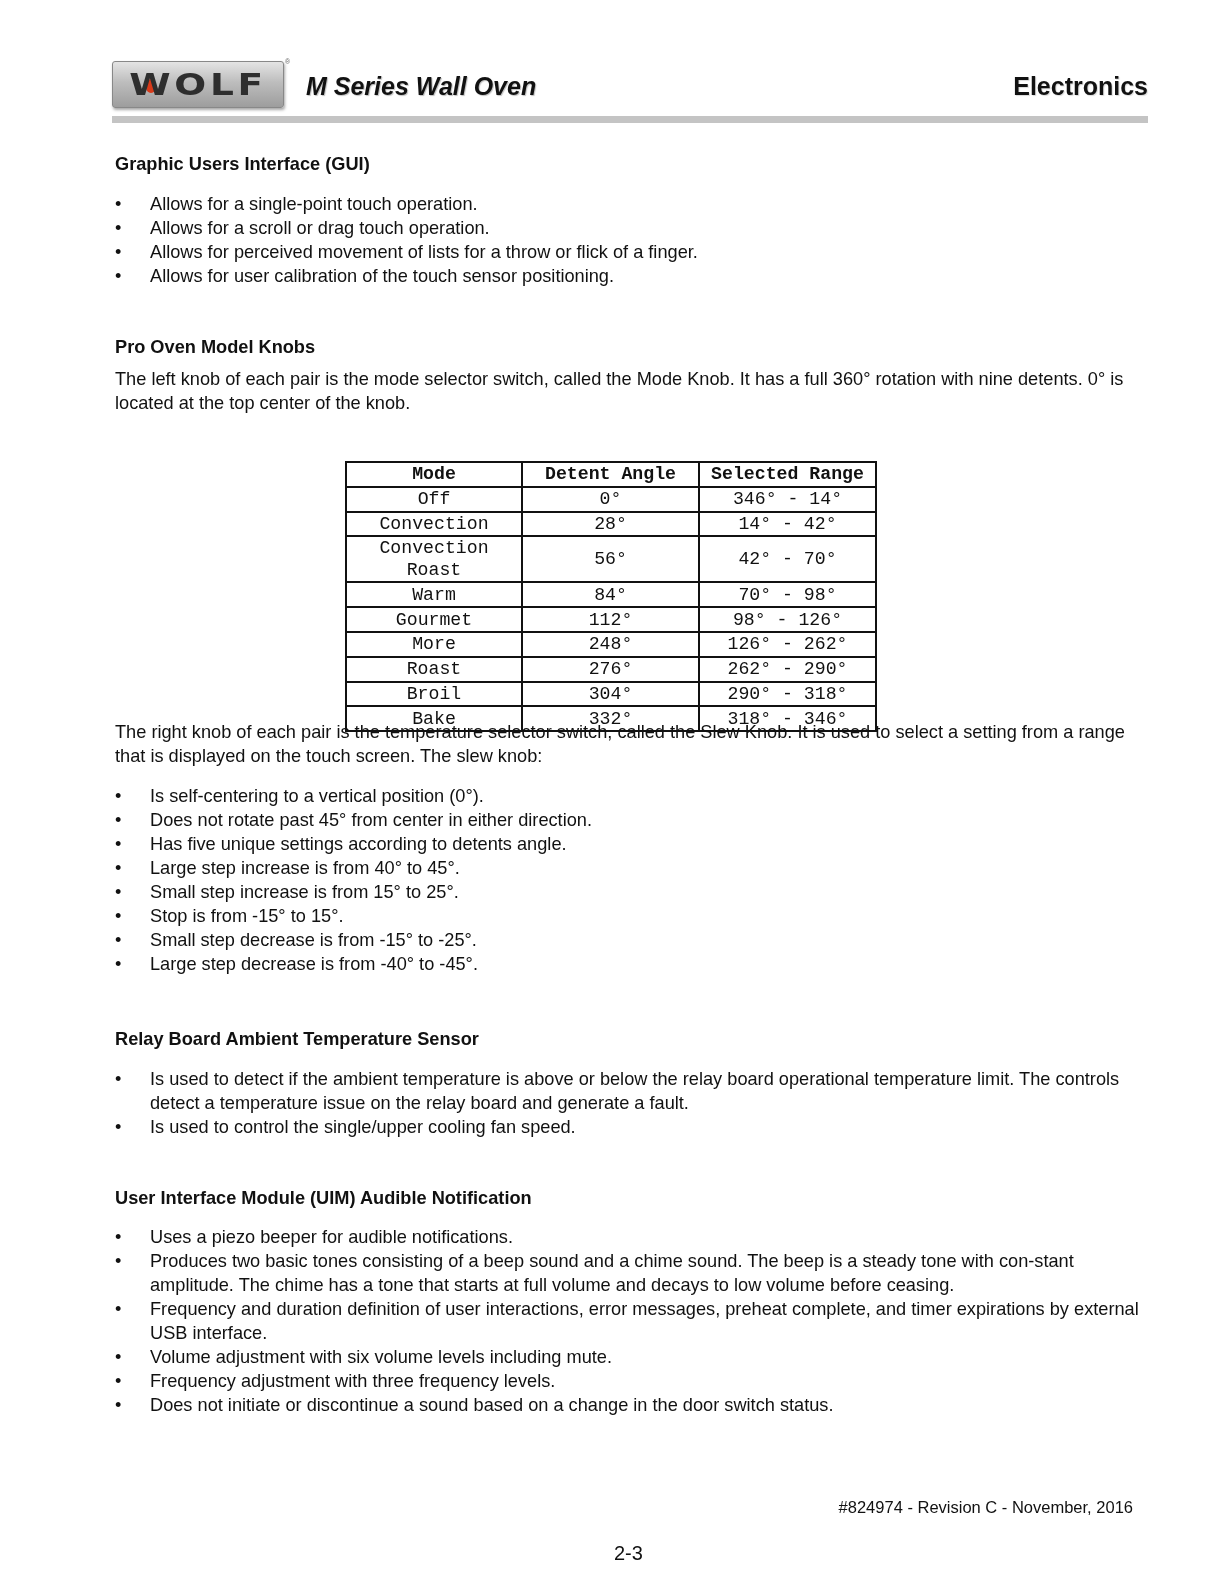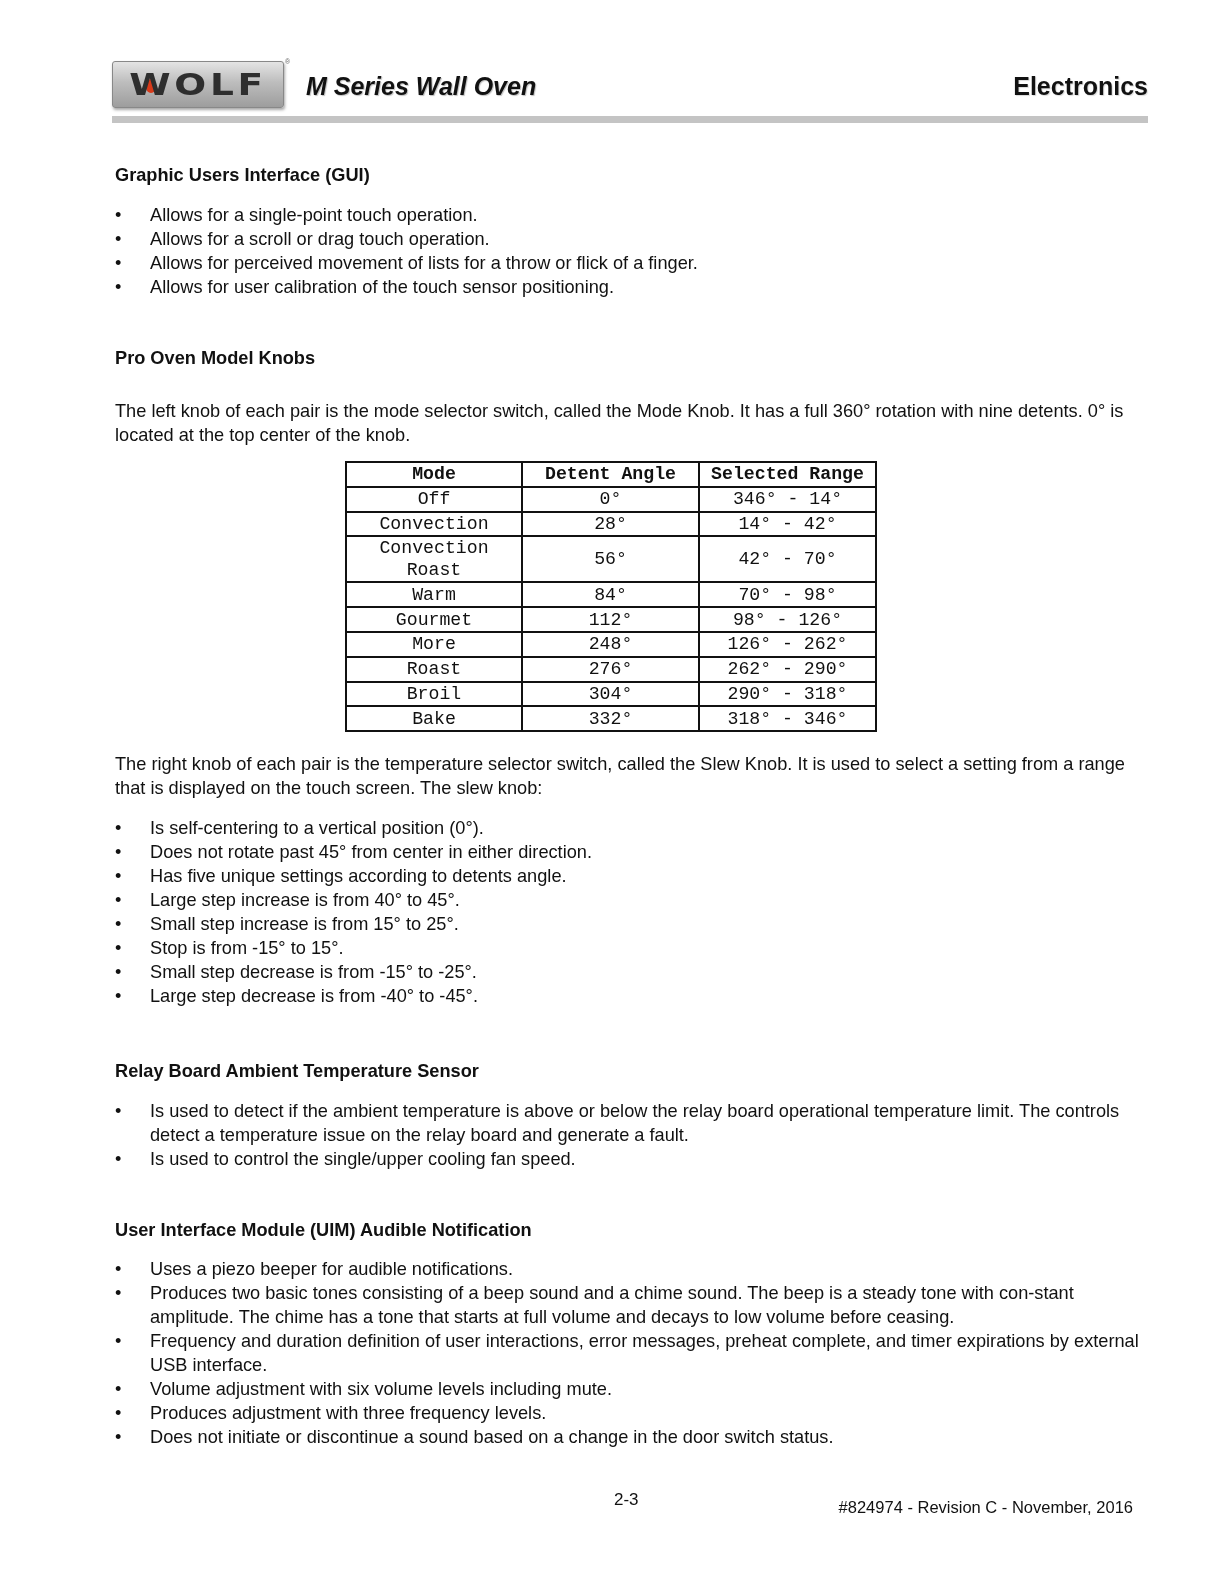--- a/index.html
+++ b/index.html
@@ -14,33 +14,33 @@
                letter-spacing: 3px; color: #2e2e2e; transform: scaleX(1.25); }
   .flame { position: absolute; left: 33px; top: 17px; width: 10px; height: 14px;
            background: #d83a1a; border-radius: 50% 50% 50% 50% / 60% 60% 40% 40%; }
   .reg { position: absolute; left: 173px; top: 0px; font-size: 7px; color: #666; }
   .title { position: absolute; left: 194px; top: 14px; font-size: 25px; font-weight: bold;
            font-style: italic; color: #111; text-shadow: 1px 1px 1px rgba(0,0,0,0.25); }
   .section-label { position: absolute; right: 0; top: 14px; font-size: 25px; font-weight: bold;
                    color: #111; text-shadow: 1px 1px 1px rgba(0,0,0,0.15); }
   .rule { position: absolute; left: 0; top: 58px; width: 1036px; height: 7px; background: #c4c4c4; }
 
-  .content { position: absolute; left: 115px; top: 163px; width: 1035px; font-size: 18.2px; line-height: 24px; }
+  .content { position: absolute; left: 115px; top: 152px; width: 1035px; font-size: 18.2px; line-height: 24px; }
   h2 { font-size: 18.2px; font-weight: bold; margin: 0; line-height: 24px; }
   ul { list-style: none; margin: 0; padding: 0; }
   li { position: relative; padding-left: 35px; }
   li .bullet { position: absolute; left: 0; top: 0; }
   p { margin: 0; }
 
   table { border-collapse: collapse; position: absolute; left: 345px; top: 461px; font-size: 18.2px; font-family: Liberation Mono, monospace; }
   th, td { border: 2px solid #111; text-align: center; padding: 0; height: 22.8px; line-height: 22px; }
   th { font-weight: bold; }
   col.c1 { width: 176px; } col.c2 { width: 177px; } col.c3 { width: 177px; }
 
-  .footer-page { position: absolute; left: 614px; top: 1490px; font-size: 17px; text-align: center; }
+  .footer-page { position: absolute; left: 614px; top: 1542px; font-size: 20px; text-align: center; }
   .footer-doc { position: absolute; right: 91px; top: 1498px; font-size: 16.5px; }
 </style>
 </head>
 <body>
 
 <div class="header">
   <div class="logo">
     <span class="flame"></span>
     <span class="logo-text">WOLF</span>
   </div>
@@ -53,21 +53,21 @@
 <div class="content">
   <h2>Graphic Users Interface (GUI)</h2>
   <ul style="margin-top:16px;">
       <li><span class="bullet">•</span><span>Allows for a single-point touch operation.</span></li>
       <li><span class="bullet">•</span><span>Allows for a scroll or drag touch operation.</span></li>
       <li><span class="bullet">•</span><span>Allows for perceived movement of lists for a throw or flick of a finger.</span></li>
       <li><span class="bullet">•</span><span>Allows for user calibration of the touch sensor positioning.</span></li>
     </ul>
 
   <h2 style="margin-top:47px;">Pro Oven Model Knobs</h2>
-  <p style="margin-top:29px;">The left knob of each pair is the mode selector switch, called the Mode Knob. It has a full 360° rotation with nine detents. 0° is  located at the top center of the knob.</p>
+  <p style="margin-top:8px;">The left knob of each pair is the mode selector switch, called the Mode Knob. It has a full 360° rotation with nine detents. 0° is  located at the top center of the knob.</p>
 
   <div style="height:305px;"></div>
 
   <p>The right knob of each pair is the temperature selector switch, called the Slew Knob.  It is used to select a setting from a range that is displayed on the touch screen.  The slew knob:</p>
   <ul style="margin-top:16px;">
       <li><span class="bullet">•</span><span>Is self-centering to a vertical position (0°).</span></li>
       <li><span class="bullet">•</span><span>Does not rotate past 45° from center in either direction.</span></li>
       <li><span class="bullet">•</span><span>Has five unique settings according to detents angle.</span></li>
       <li><span class="bullet">•</span><span>Large step increase is from 40° to 45°.</span></li>
       <li><span class="bullet">•</span><span>Small step increase is from 15° to 25°.</span></li>
@@ -81,21 +81,21 @@
       <li><span class="bullet">•</span><span>Is used to detect if the ambient temperature is above or below the relay board operational temperature limit. The controls detect a temperature issue on the relay board and generate a fault.</span></li>
       <li><span class="bullet">•</span><span>Is used to control the single/upper cooling fan speed.</span></li>
     </ul>
 
   <h2 style="margin-top:47px;">User Interface Module (UIM) Audible Notification</h2>
   <ul style="margin-top:15px;">
       <li><span class="bullet">•</span><span>Uses a piezo beeper for audible notifications.</span></li>
       <li><span class="bullet">•</span><span>Produces two basic tones consisting of a beep sound and a chime sound. The beep is a steady tone with con-stant amplitude. The chime has a tone that starts at full volume and decays to low volume before ceasing.</span></li>
       <li><span class="bullet">•</span><span>Frequency and duration definition of user interactions, error messages, preheat complete, and timer expirations by external USB interface.</span></li>
       <li><span class="bullet">•</span><span>Volume adjustment with six volume levels including mute.</span></li>
-      <li><span class="bullet">•</span><span>Produces adjustment with three frequency levels.</span></li>
+      <li><span class="bullet">•</span><span>Frequency adjustment with three frequency levels.</span></li>
       <li><span class="bullet">•</span><span>Does not initiate or discontinue a sound based on a change in the door switch status.</span></li>
     </ul>
 </div>
 
 <table>
   <colgroup>
       <col class="c1">
       <col class="c2">
       <col class="c3">
     </colgroup>

